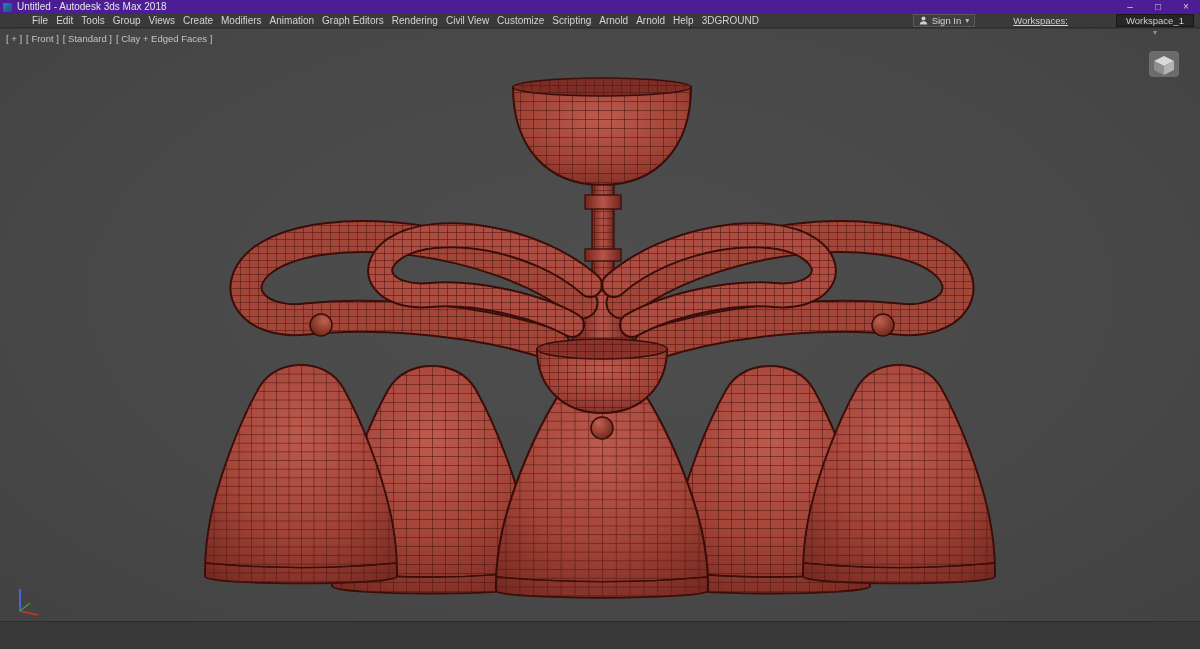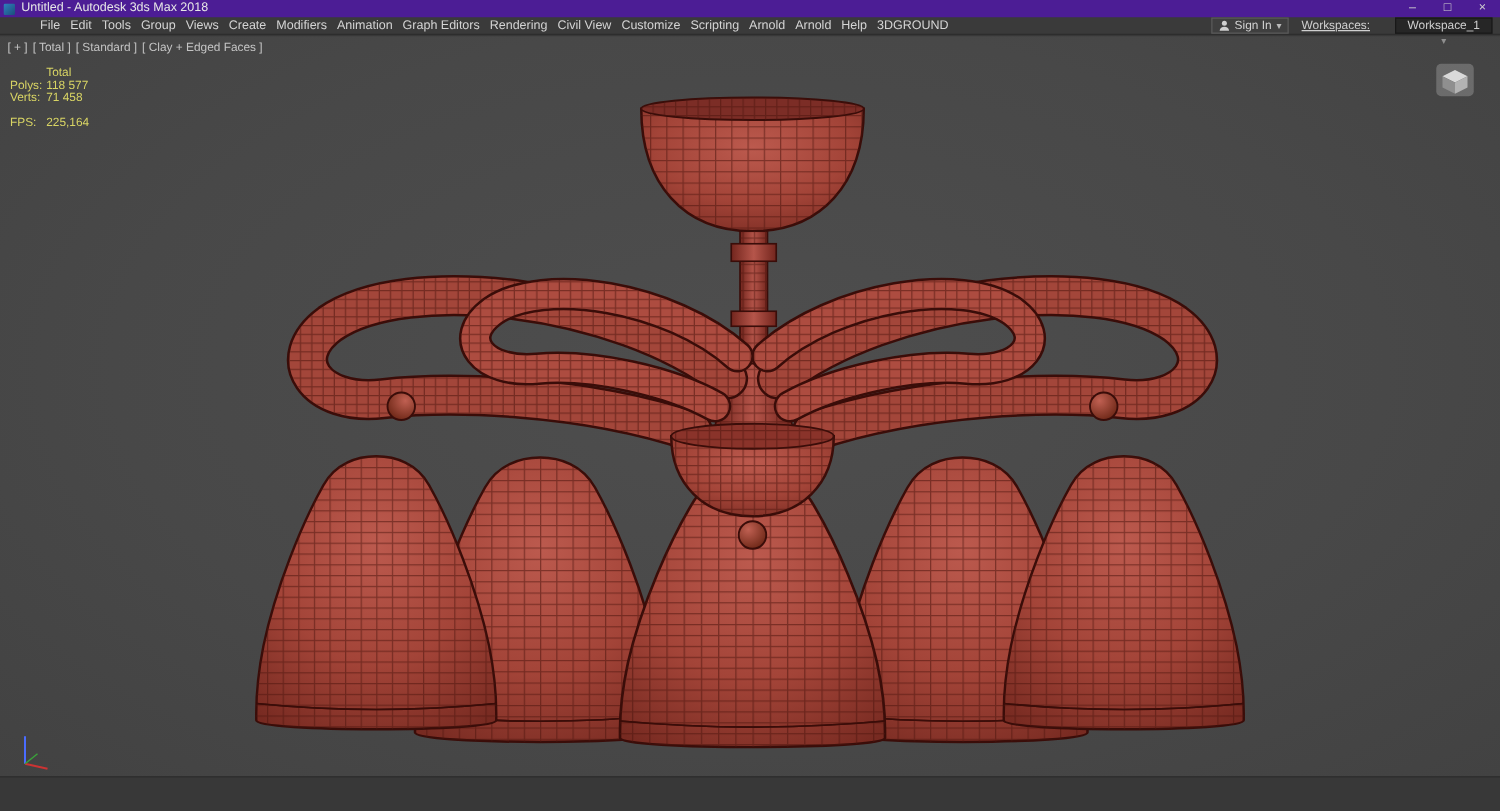--- a/index.html
+++ b/index.html
@@ -15,21 +15,21 @@
   .win-btns { margin-left:auto; display:flex; }
   .win-btn { width:28px; height:14px; color:#cfcfcf; font-size:10px; line-height:13px;
              text-align:center; cursor:default; }
 
   
   .menubar { position:absolute; top:14px; left:0; width:1200px; height:14px;
              background:#3a3a3a; border-bottom:1px solid #2d2d2d;
              display:flex; align-items:center; z-index:20;padding-left:28px; }
   .menu-item { color:#d4d4d4; font-size:10px; line-height:14px; padding:0 4px;
                white-space:nowrap; }
-  .mb-right { margin-left:auto; display:flex; align-items:center; height:14px; }
+  .mb-right { margin-left:auto; display:flex; align-items:center; height:14px;gap:28px; }
   .signin { display:flex; align-items:center; gap:4px; border:1px solid #5a5a5a;
             background:#3f3f3f; height:13px; padding:0 5px; margin-right:10px; }
   .signin-label { color:#d4d4d4; font-size:9.5px; }
   .signin-arrow { color:#b9b9b9; font-size:8px; }
   .ws-label { color:#cfcfcf; font-size:9.5px; margin-right:20px;text-decoration:underline; }
   .ws-select { width:78px; height:13px; background:#262626; border:1px solid #181818;
                color:#cfcfcf; font-size:9.5px; line-height:12px; padding:0 4px;
                margin-right:6px; display:flex; justify-content:space-between; align-items:center;flex-direction:column; }
   .ws-arrow { color:#8f8f8f; font-size:8px; }
 
@@ -102,36 +102,25 @@
       <span>Workspace_1</span>
       <span class="ws-arrow">▾</span>
     </div>
   </div>
 </div>
 
 <div class="viewport">
 
   <div class="vp-label">
     <span>[ + ]</span>
-    <span>[ Total ]</span>
+    <span>[ Front ]</span>
     <span>[ Standard ]</span>
     <span>[ Clay + Edged Faces ]</span>
   </div>
 
-  <div class="stats">
-    <span></span>
-      <span>Total</span>
-    <span>Polys:</span>
-    <span>118 577</span>
-    <span>Verts:</span>
-    <span>71 458</span>
-    <span class="gap"></span>
-    <span>FPS:</span>
-    <span>225,164</span>
-  </div>
 
   <svg class="viewcube" viewBox="0 0 32 28">
     <rect x="1" y="1" width="30" height="26" rx="4" fill="#9c9c9c" opacity="0.45"></rect>
     <polygon points="16,6 26,11 16,16 6,11" fill="#d9d9d9"></polygon>
     <polygon points="6,11 16,16 16,25 6,20" fill="#8f8f8f"></polygon>
     <polygon points="26,11 16,16 16,25 26,20" fill="#b3b3b3"></polygon>
   </svg>
 
   <svg class="vp-canvas" width="1200" height="592" viewBox="0 0 1200 592">
     <defs>

